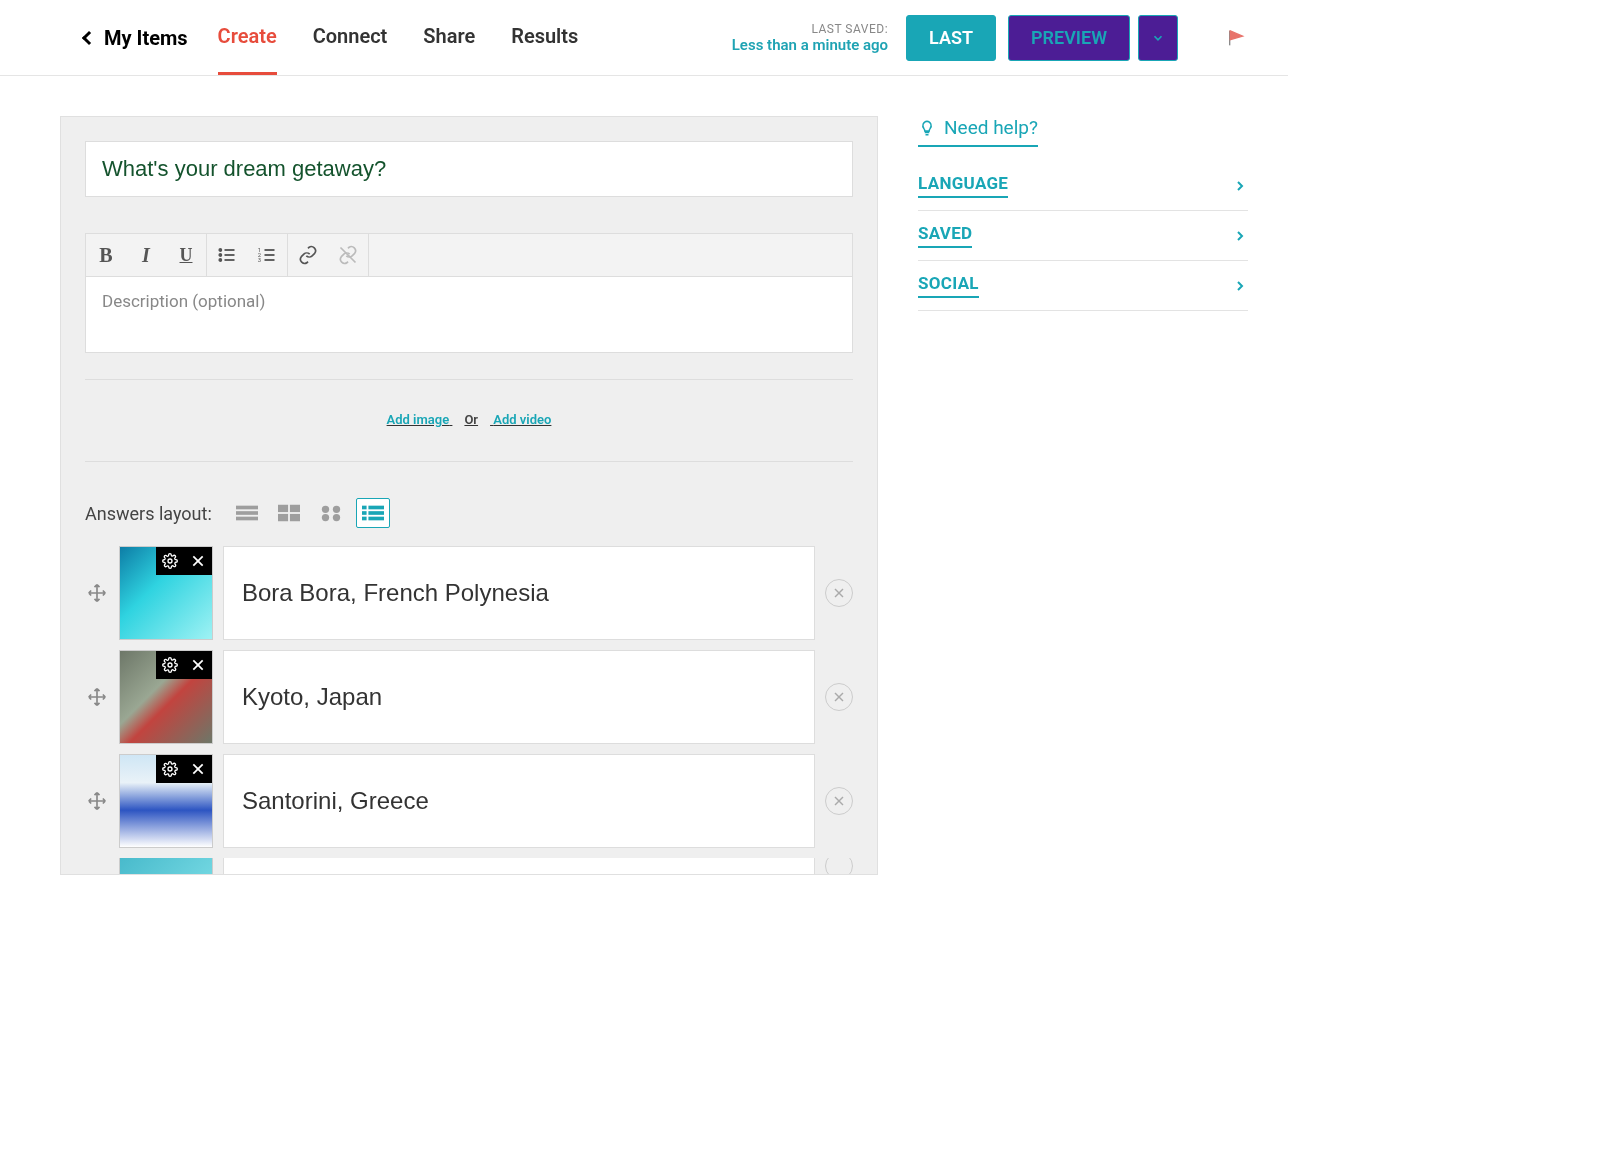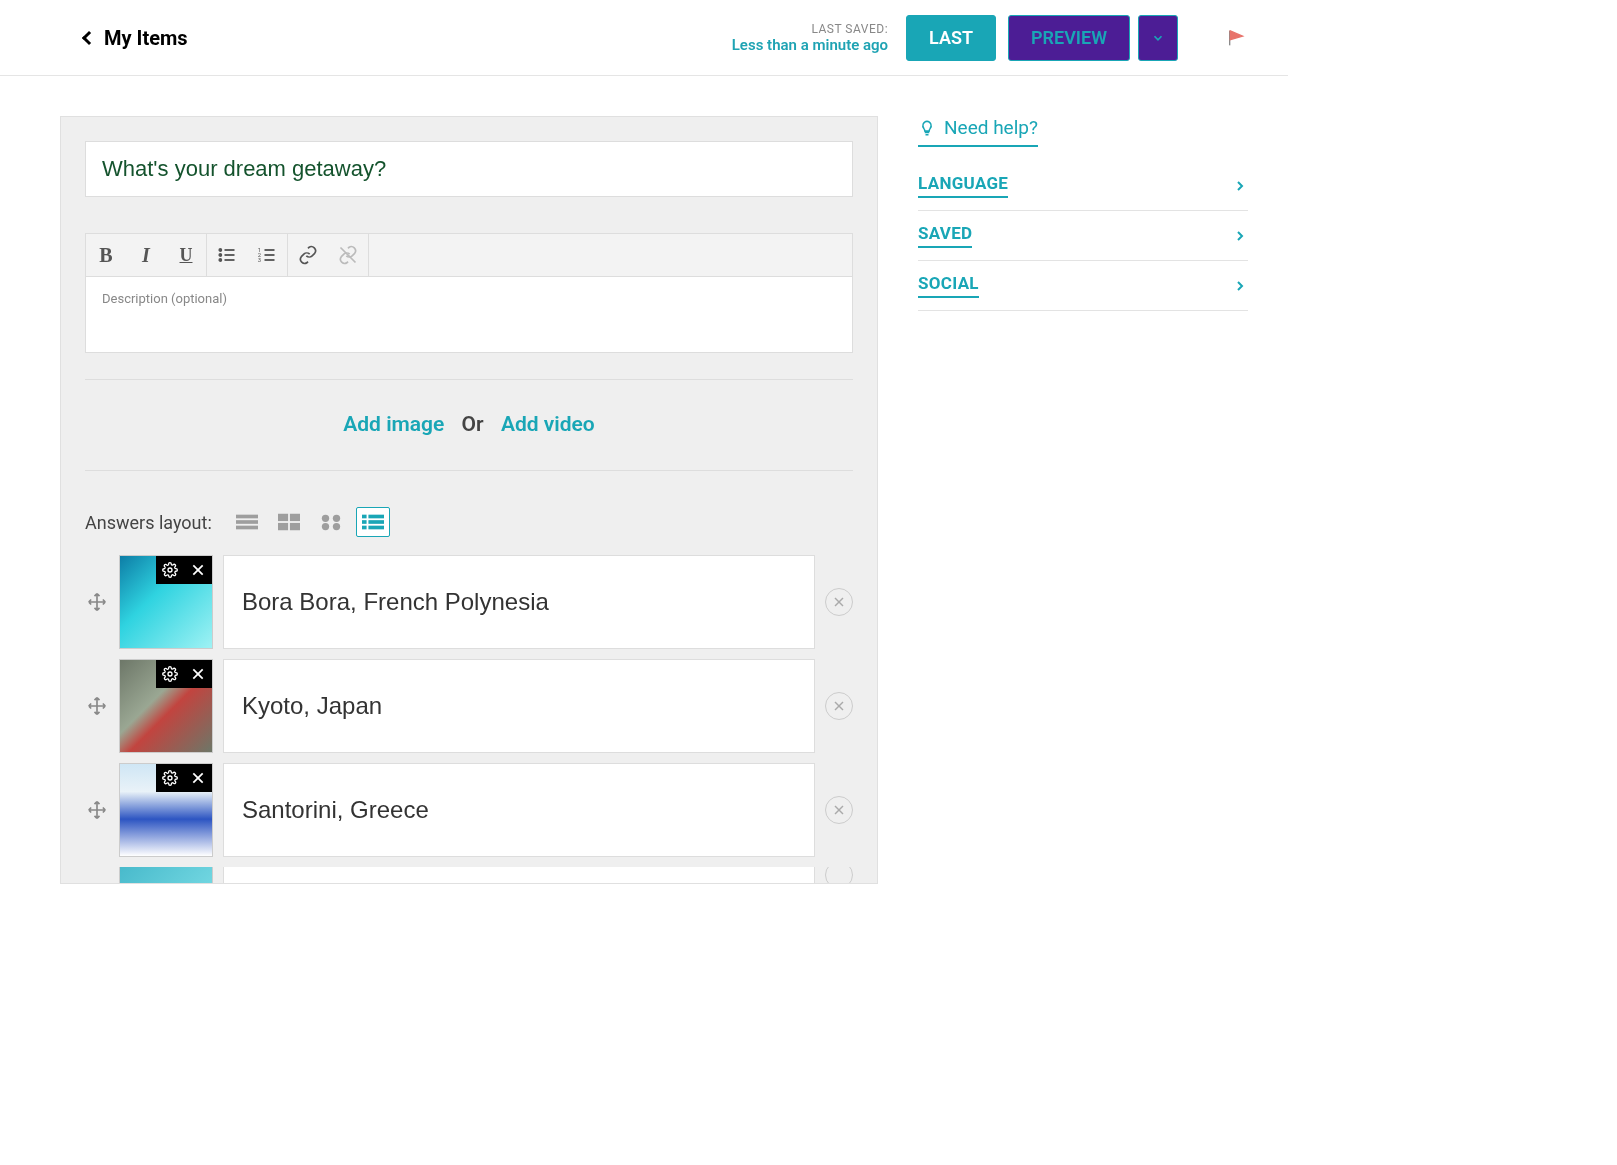--- a/index.html
+++ b/index.html
@@ -129,31 +129,32 @@
   .rte-btn.disabled { color: #bbb; cursor: default; }
   .bold-g { font-weight: 900; font-family: Georgia, serif; font-size: 20px; }
   .italic-g { font-style: italic; font-family: Georgia, serif; font-size: 20px; font-weight: 600; }
   .under-g { text-decoration: underline; font-family: Georgia, serif; font-size: 18px; font-weight: 600; }
   .rte-body {
     background: #fff;
     border: 1px solid #ddd;
     border-top: none;
     padding: 14px 16px;
     min-height: 76px;
-    font-size: 13px;
+    font-size: 17px;
     color: #888;
   }
 
   .divider-line { border-top: 1px solid #ddd; margin: 26px 0; }
 
   .add-media-row {
     text-align: center;
-    font-size: 21px;
+    font-size: 13px;
     font-weight: 600;
     padding: 6px 0 8px 0;
+    text-decoration: underline;
   }
   .add-media-row .link { color: #19a6b6; cursor: pointer; }
   .add-media-row .or { color: #444; margin: 0 12px; }
 
   .layout-row {
     display: flex; align-items: center;
     padding: 10px 0 18px 0;
   }
   .layout-label { font-size: 18px; color: #444; margin-right: 18px; }
   .layout-opts { display: flex; gap: 8px; }
@@ -232,20 +233,26 @@
   .thumb.t3 { background: linear-gradient(180deg,#cfe6f5 0%, #e9f2f8 30%, #2d55c2 60%, #ffffff 100%); }
   .thumb.t4 { background: linear-gradient(135deg,#3ab0c4,#7fe0e8); }
 </style>
 </head>
 <body>
 
 <div class="topbar">
   <div class="my-items">
     <span class="chev-left"></span>
     <span>My Items</span>
+  </div>
+  <div class="tabs">
+    <div class="tab active">Create</div>
+    <div class="tab">Connect</div>
+    <div class="tab">Share</div>
+    <div class="tab">Results</div>
   </div>
   <div class="topbar-spacer"></div>
   <div class="last-saved-block">
     <div class="last-saved-label">LAST SAVED:</div>
     <div class="last-saved-time">Less than a minute ago</div>
   </div>
   <div class="btn btn-primary">LAST</div>
   <div class="btn btn-outline">PREVIEW</div>
   <div class="btn btn-outline btn-caret">
     <svg width="14" height="14" viewBox="0 0 24 24" fill="none" stroke="#19a6b6" stroke-width="3">

